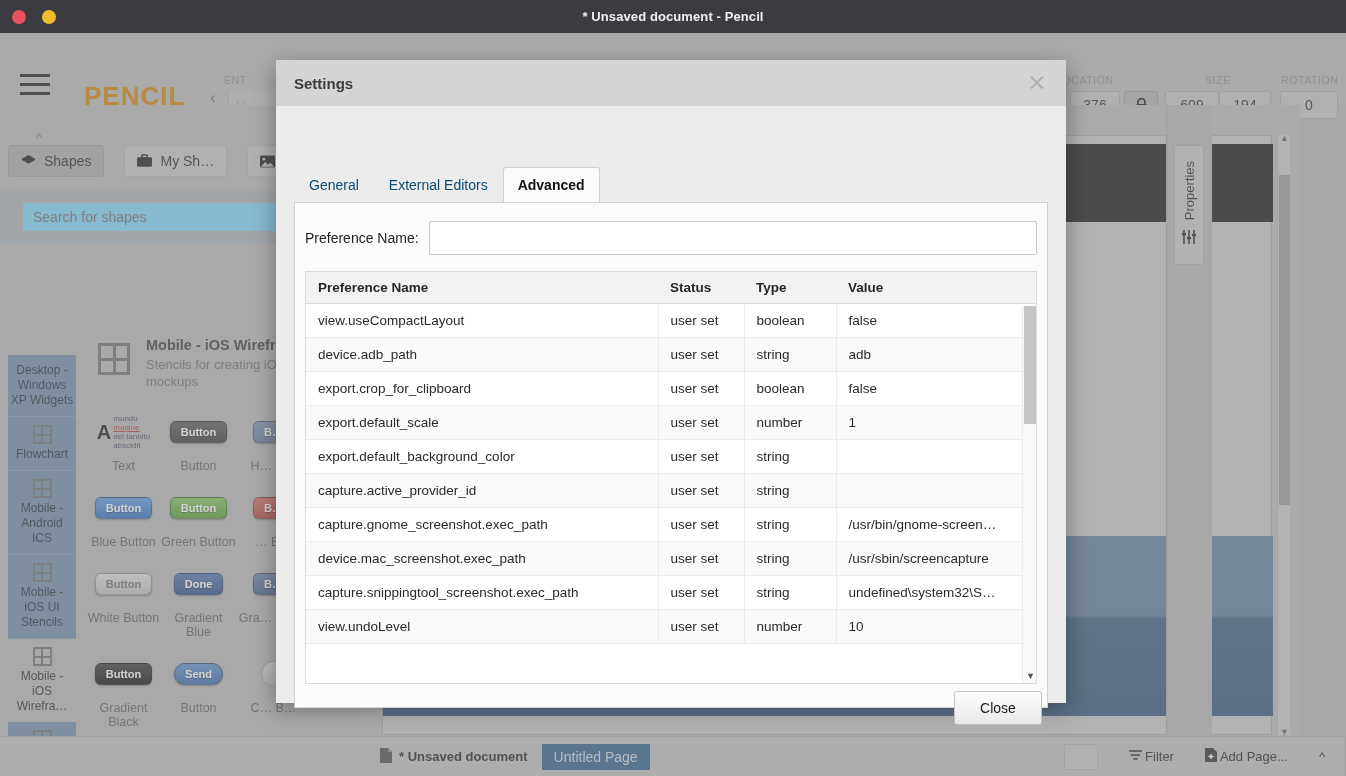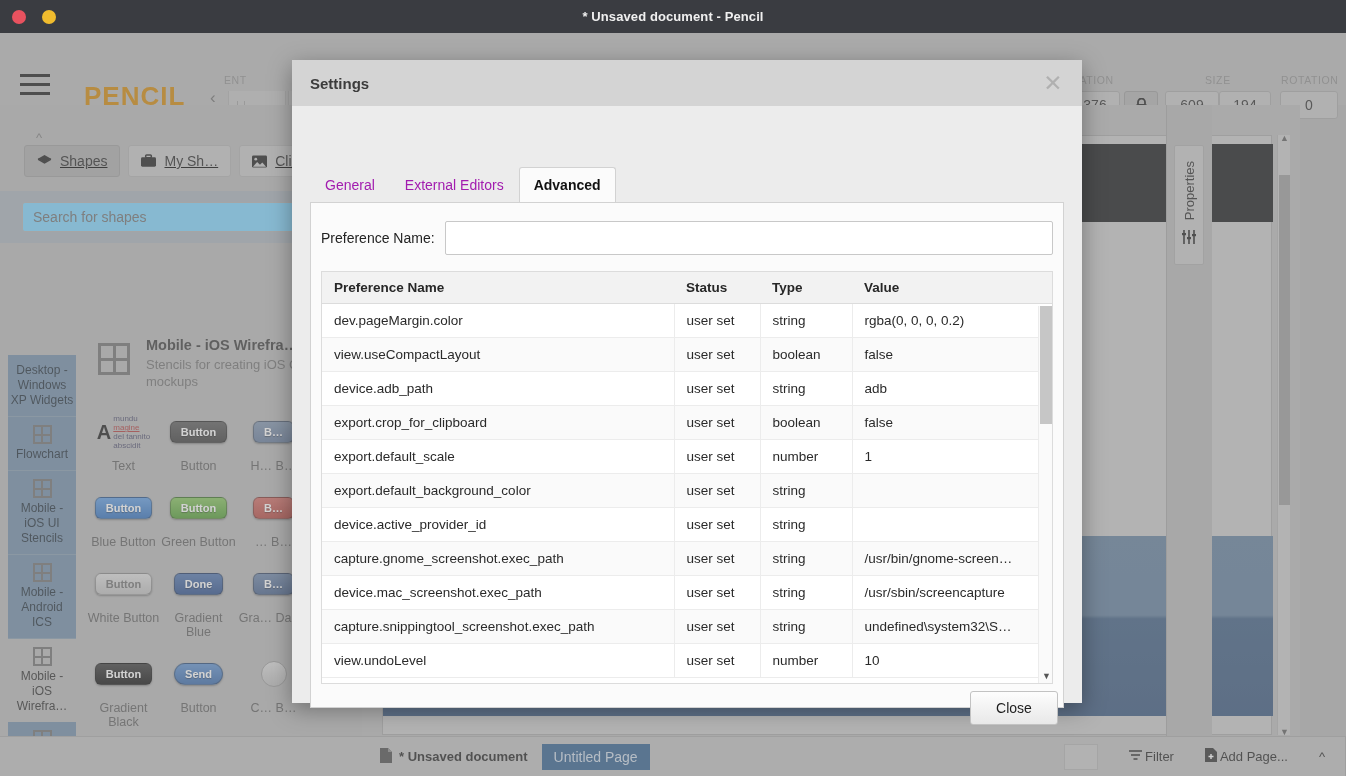--- a/index.html
+++ b/index.html
@@ -73,21 +73,21 @@
     overflow:hidden;
   }
   .tb-ticks { display:flex; align-items:flex-end; height:24px; gap:2px; padding:0 4px; }
   .tb-ticks i { display:block; width:1.5px; background:#9d9d9d; }
 
   
   .shapes-panel {
     position:absolute; left:0; top:72px; width:362px; height:671px;
     background:#b7b7b7;
   }
-  .panel-tabs { position:absolute; left:24px; top:40px; display:flex; gap:8px;text-decoration:underline; }
+  .panel-tabs { position:absolute; left:8px; top:40px; display:flex; gap:20px; }
   .ptab {
     height:32px; display:flex; align-items:center; gap:8px;
     padding:0 12px; border-radius:3px; font-size:14px; color:#252525;
     background:#c5c5c5; border:1px solid #aeaeae; white-space:nowrap;
   }
   .ptab.active { background:#ababab; border-color:#9c9c9c; }
   .ptab .gi { font-size:14px; color:#1c1c1c; display:flex; }
   .search-wrap {
     position:absolute; left:0; top:86px; width:362px; height:52px;
     background:#a8b0b8;
@@ -205,37 +205,37 @@
     background:#bdbdbd; display:flex; align-items:center; justify-content:center;
     font-size:10px; color:#444;
   }
 
   
   .scrim { position:absolute; left:0; top:33px; width:1346px; height:743px; background:rgba(150,150,150,.42); }
 
   
   .dialog {
     position:absolute; left:276px; top:60px; width:790px; height:643px;
-    background:#ececec; box-shadow:0 6px 22px rgba(0,0,0,.35);margin-left:16px;
+    background:#ececec; box-shadow:0 6px 22px rgba(0,0,0,.35);
   }
   .dlg-head {
     height:46px; background:#d4d4d4; display:flex; align-items:center;
     position:relative;
   }
   .dlg-title { margin-left:18px; font-size:15px; font-weight:bold; color:#3c3c3c; }
   .dlg-close {
     position:absolute; right:14px; top:8px; width:30px; height:30px;
     display:flex; align-items:center; justify-content:center;
     font-size:23px; color:#b0b0b0; line-height:1;
   }
   .dlg-body { position:relative; height:639px; }
 
   .tabs { position:absolute; left:18px; top:60px; display:flex; align-items:flex-end; }
   .tab {
-    padding:9px 14px; font-size:14px; color:#a21caf;
+    padding:9px 14px; font-size:14px; color:#0c4a6e;
     border:1px solid transparent; border-bottom:none;
     border-radius:3px 3px 0 0; position:relative; top:1px;
   }
   .tab.active {
     background:#fbfbfb; color:#111; font-weight:bold;
     border-color:#d2d2d2; border-bottom-color:#fbfbfb;
   }
   .tabpane {
     position:absolute; left:18px; top:96px; width:754px; height:506px;
     background:#fbfbfb; border:1px solid #d2d2d2;
@@ -407,27 +407,27 @@
         <div class="cat">
           <div class="cg">
               <div class="grid-glyph"></div>
             </div>
           <span>Flowchart</span>
         </div>
         <div class="cat">
           <div class="cg">
               <div class="grid-glyph"></div>
             </div>
-          <span>Mobile - iOS UI Stencils</span>
+          <span>Mobile - Android ICS</span>
         </div>
         <div class="cat">
           <div class="cg">
               <div class="grid-glyph"></div>
             </div>
-          <span>Mobile - Android ICS</span>
+          <span>Mobile - iOS UI Stencils</span>
         </div>
         <div class="cat plain">
           <div class="cg">
               <div class="grid-glyph"></div>
             </div>
           <span>Mobile - iOS Wirefra…</span>
         </div>
         <div class="cat">
           <div class="cg">
               <div class="grid-glyph"></div>
@@ -628,26 +628,20 @@
             <thead>
               <tr>
                 <th class="col-name">Preference Name</th>
                 <th class="col-stat">Status</th>
                 <th class="col-type">Type</th>
                 <th class="col-val">Value</th>
               </tr>
             </thead>
             <tbody>
               <tr>
-                <td>dev.pageMargin.color</td>
-                <td>user set</td>
-                <td>string</td>
-                <td>rgba(0, 0, 0, 0.2)</td>
-              </tr>
-              <tr>
                 <td>view.useCompactLayout</td>
                 <td>user set</td>
                 <td>boolean</td>
                 <td>false</td>
               </tr>
               <tr>
                 <td>device.adb_path</td>
                 <td>user set</td>
                 <td>string</td>
                 <td>adb</td>
@@ -664,21 +658,21 @@
                 <td>number</td>
                 <td>1</td>
               </tr>
               <tr>
                 <td>export.default_background_color</td>
                 <td>user set</td>
                 <td>string</td>
                 <td></td>
               </tr>
               <tr>
-                <td>device.active_provider_id</td>
+                <td>capture.active_provider_id</td>
                 <td>user set</td>
                 <td>string</td>
                 <td></td>
               </tr>
               <tr>
                 <td>capture.gnome_screenshot.exec_path</td>
                 <td>user set</td>
                 <td>string</td>
                 <td>/usr/bin/gnome-screen…</td>
               </tr>

